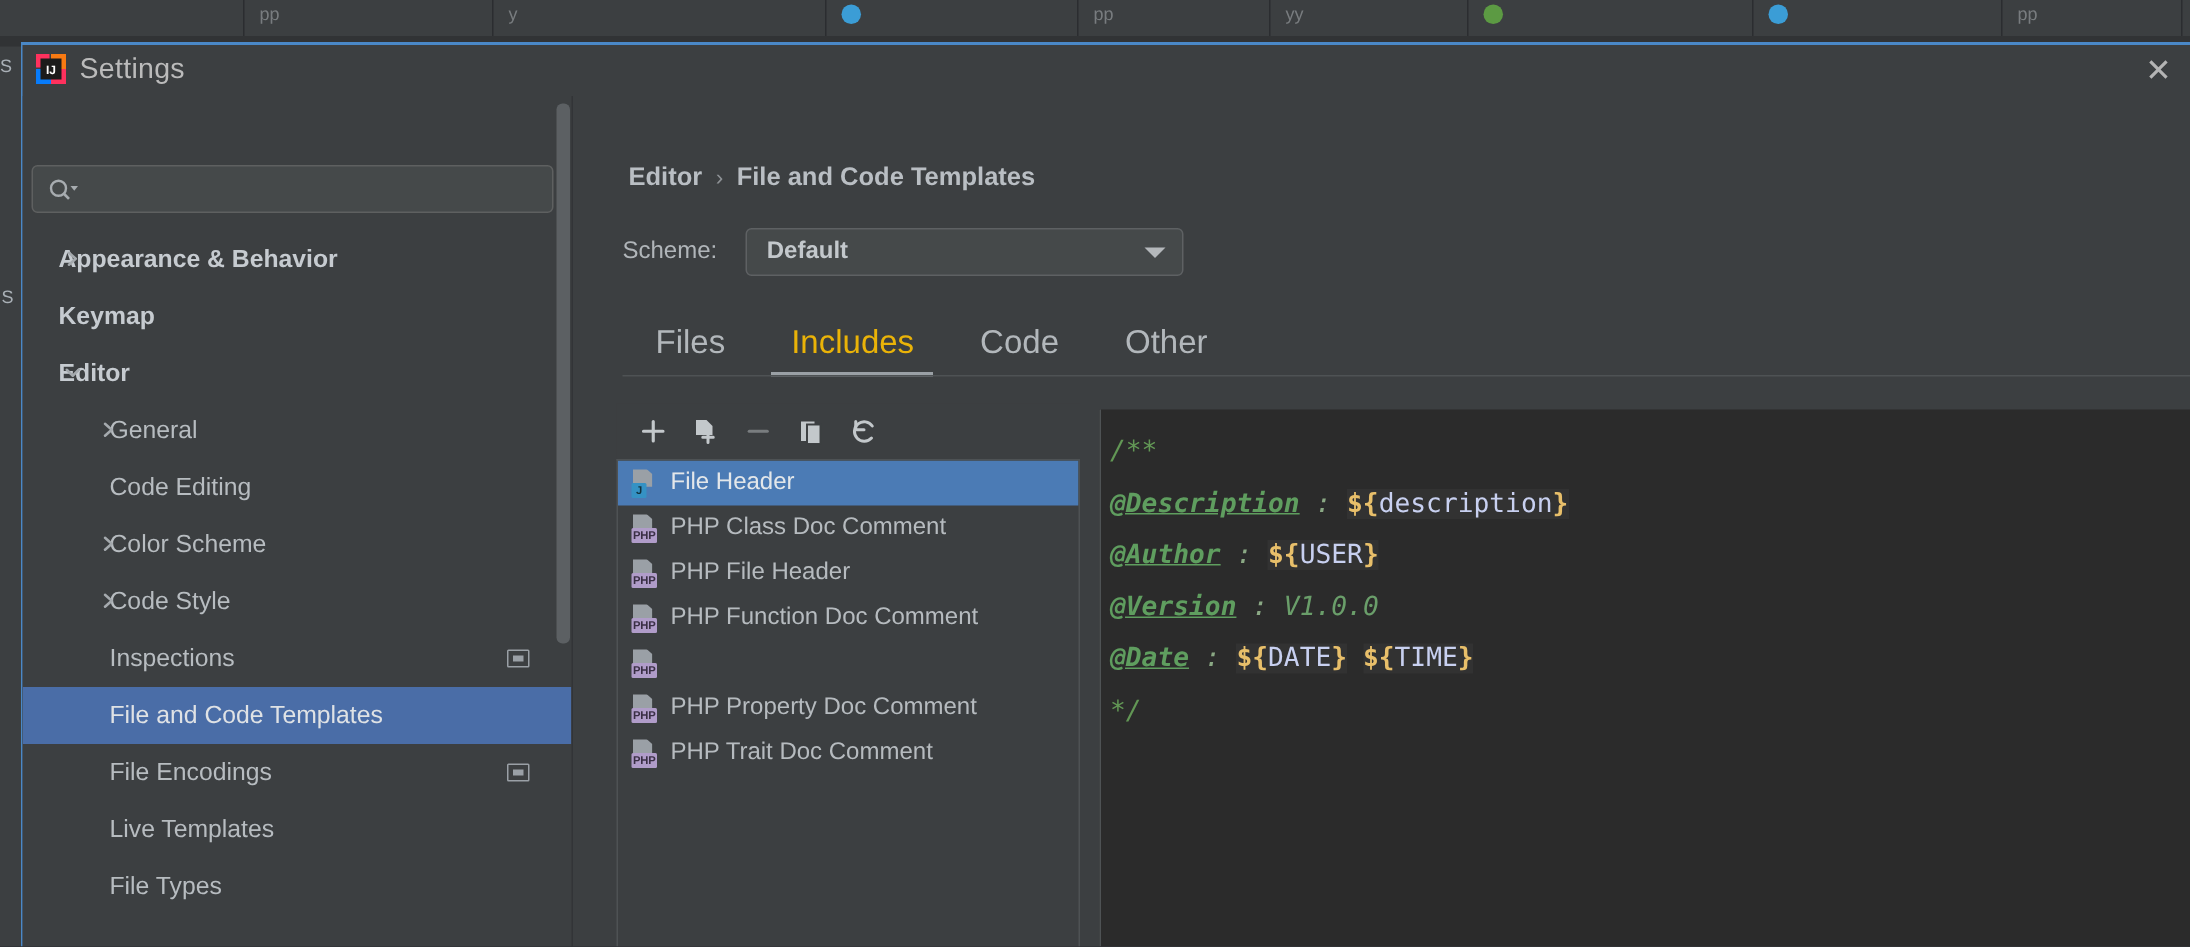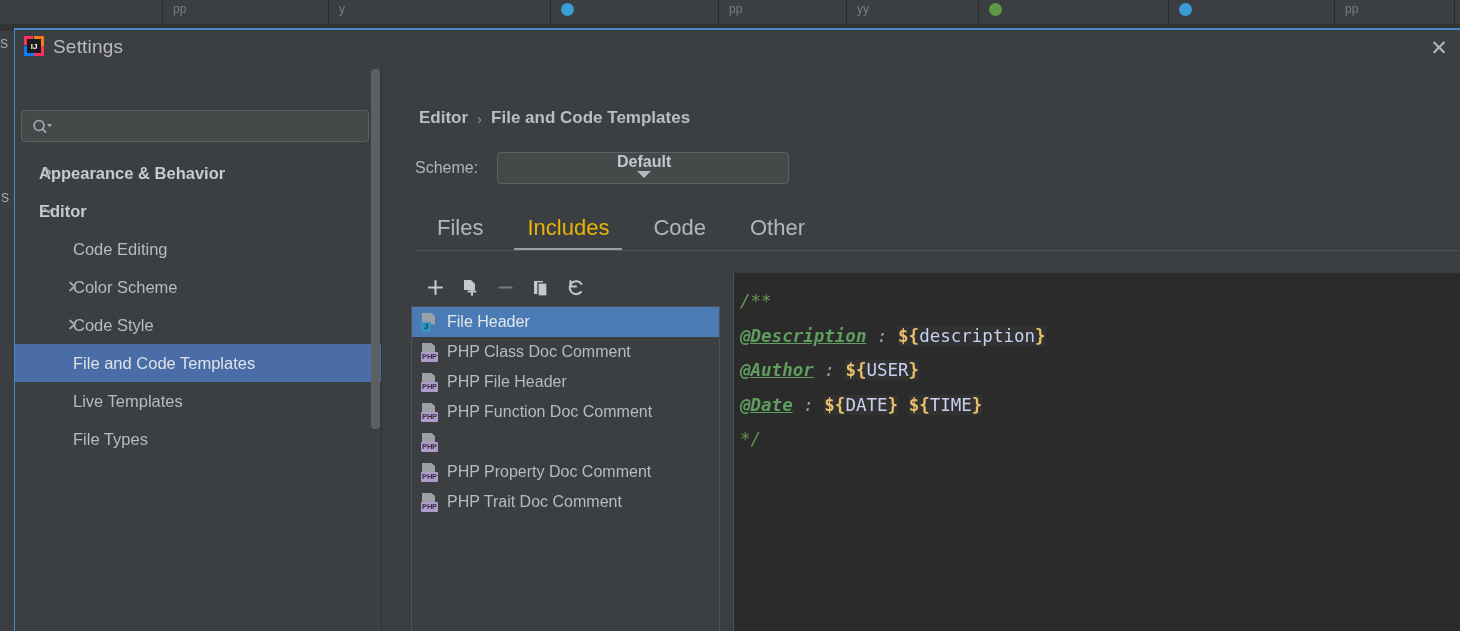--- a/index.html
+++ b/index.html
@@ -246,24 +246,23 @@
     margin-right: 19px;
   }
   .scheme-select {
     width: 292px; height: 32px;
     background: #45494a;
     border: 1px solid #5e6163;
     border-radius: 4px;
     box-sizing: border-box;
     display: flex;
     align-items: center;
-    justify-content: flex-start;
+    justify-content: space-between;
     padding: 0 11px 0 13px;
     cursor: pointer;
-    flex-direction: column;
   }
   .scheme-value {
     font-size: 16px;
     font-weight: bold;
     color: #c3c8cc;
   }
   .caret-down {
     width: 0; height: 0;
     border-left: 7px solid transparent;
     border-right: 7px solid transparent;
@@ -476,48 +475,71 @@
       <div class="tree" id="tree">
           <div class="tree-row lvl0 bold">
             <span class="arrow a0">
               <svg width="11" height="11" viewBox="0 0 11 11">
                 <path d="M3 1.5 L7.5 5.5 L3 9.5" fill="none" stroke="#a4a9ad" stroke-width="1.7" stroke-linecap="round" stroke-linejoin="round"></path>
               </svg>
             </span>
             <span class="tree-label">Appearance &amp; Behavior</span>
           </div>
           <div class="tree-row lvl0 bold">
+            <span class="tree-label">Keymap</span>
+          </div>
+          <div class="tree-row lvl0 bold">
             <span class="arrow a0">
               <svg width="11" height="11" viewBox="0 0 11 11">
                 <path d="M1.5 3.5 L5.5 7.5 L9.5 3.5" fill="none" stroke="#a4a9ad" stroke-width="1.7" stroke-linecap="round" stroke-linejoin="round"></path>
               </svg>
             </span>
             <span class="tree-label">Editor</span>
           </div>
           <div class="tree-row lvl1">
-            <span class="tree-label">Code Editing</span>
-          </div>
-          <div class="tree-row lvl1">
             <span class="arrow a1">
               <svg width="11" height="11" viewBox="0 0 11 11">
                 <path d="M3 1.5 L7.5 5.5 L3 9.5" fill="none" stroke="#a4a9ad" stroke-width="1.7" stroke-linecap="round" stroke-linejoin="round"></path>
               </svg>
             </span>
-            <span class="tree-label">Color Scheme</span>
+            <span class="tree-label">General</span>
+          </div>
+          <div class="tree-row lvl1">
+            <span class="tree-label">Code Editing</span>
           </div>
           <div class="tree-row lvl1">
             <span class="arrow a1">
               <svg width="11" height="11" viewBox="0 0 11 11">
                 <path d="M3 1.5 L7.5 5.5 L3 9.5" fill="none" stroke="#a4a9ad" stroke-width="1.7" stroke-linecap="round" stroke-linejoin="round"></path>
               </svg>
             </span>
+            <span class="tree-label">Color Scheme</span>
+          </div>
+          <div class="tree-row lvl1">
+            <span class="arrow a1">
+              <svg width="11" height="11" viewBox="0 0 11 11">
+                <path d="M3 1.5 L7.5 5.5 L3 9.5" fill="none" stroke="#a4a9ad" stroke-width="1.7" stroke-linecap="round" stroke-linejoin="round"></path>
+              </svg>
+            </span>
             <span class="tree-label">Code Style</span>
+          </div>
+          <div class="tree-row lvl1">
+            <span class="tree-label">Inspections</span>
+            <span class="scope-badge">
+              <i></i>
+            </span>
           </div>
           <div class="tree-row lvl1 selected">
             <span class="tree-label">File and Code Templates</span>
+          </div>
+          <div class="tree-row lvl1">
+            <span class="tree-label">File Encodings</span>
+            <span class="scope-badge">
+              <i></i>
+            </span>
           </div>
           <div class="tree-row lvl1">
             <span class="tree-label">Live Templates</span>
           </div>
           <div class="tree-row lvl1">
             <span class="tree-label">File Types</span>
           </div>
         </div>
       <div class="tree-scroll"></div>
     </div>
@@ -626,18 +648,19 @@
               <span class="badge php">PHP</span>
             </span>
             <span class="tpl-label">PHP Trait Doc Comment</span>
           </div>
         </div>
 
       <div class="editor" id="editor">
           <div class="code-line"><span class="c-comment">/**</span></div>
           <div class="code-line"><span class="c-tag">@Description</span><span class="c-colon"> : </span><span class="c-var"><span class="c-brace">${</span><span class="c-name">description</span><span class="c-brace">}</span></span></div>
           <div class="code-line"><span class="c-tag">@Author</span><span class="c-colon"> : </span><span class="c-var"><span class="c-brace">${</span><span class="c-name">USER</span><span class="c-brace">}</span></span></div>
+          <div class="code-line"><span class="c-tag">@Version</span><span class="c-colon"> : </span><span class="c-val">V1.0.0</span></div>
           <div class="code-line"><span class="c-tag">@Date</span><span class="c-colon"> : </span><span class="c-var"><span class="c-brace">${</span><span class="c-name">DATE</span><span class="c-brace">}</span></span> <span class="c-var"><span class="c-brace">${</span><span class="c-name">TIME</span><span class="c-brace">}</span></span></div>
           <div class="code-line"><span class="c-comment">*/</span></div>
         </div>
     </div>
   </div>
 </div>
 
 </body></html>

